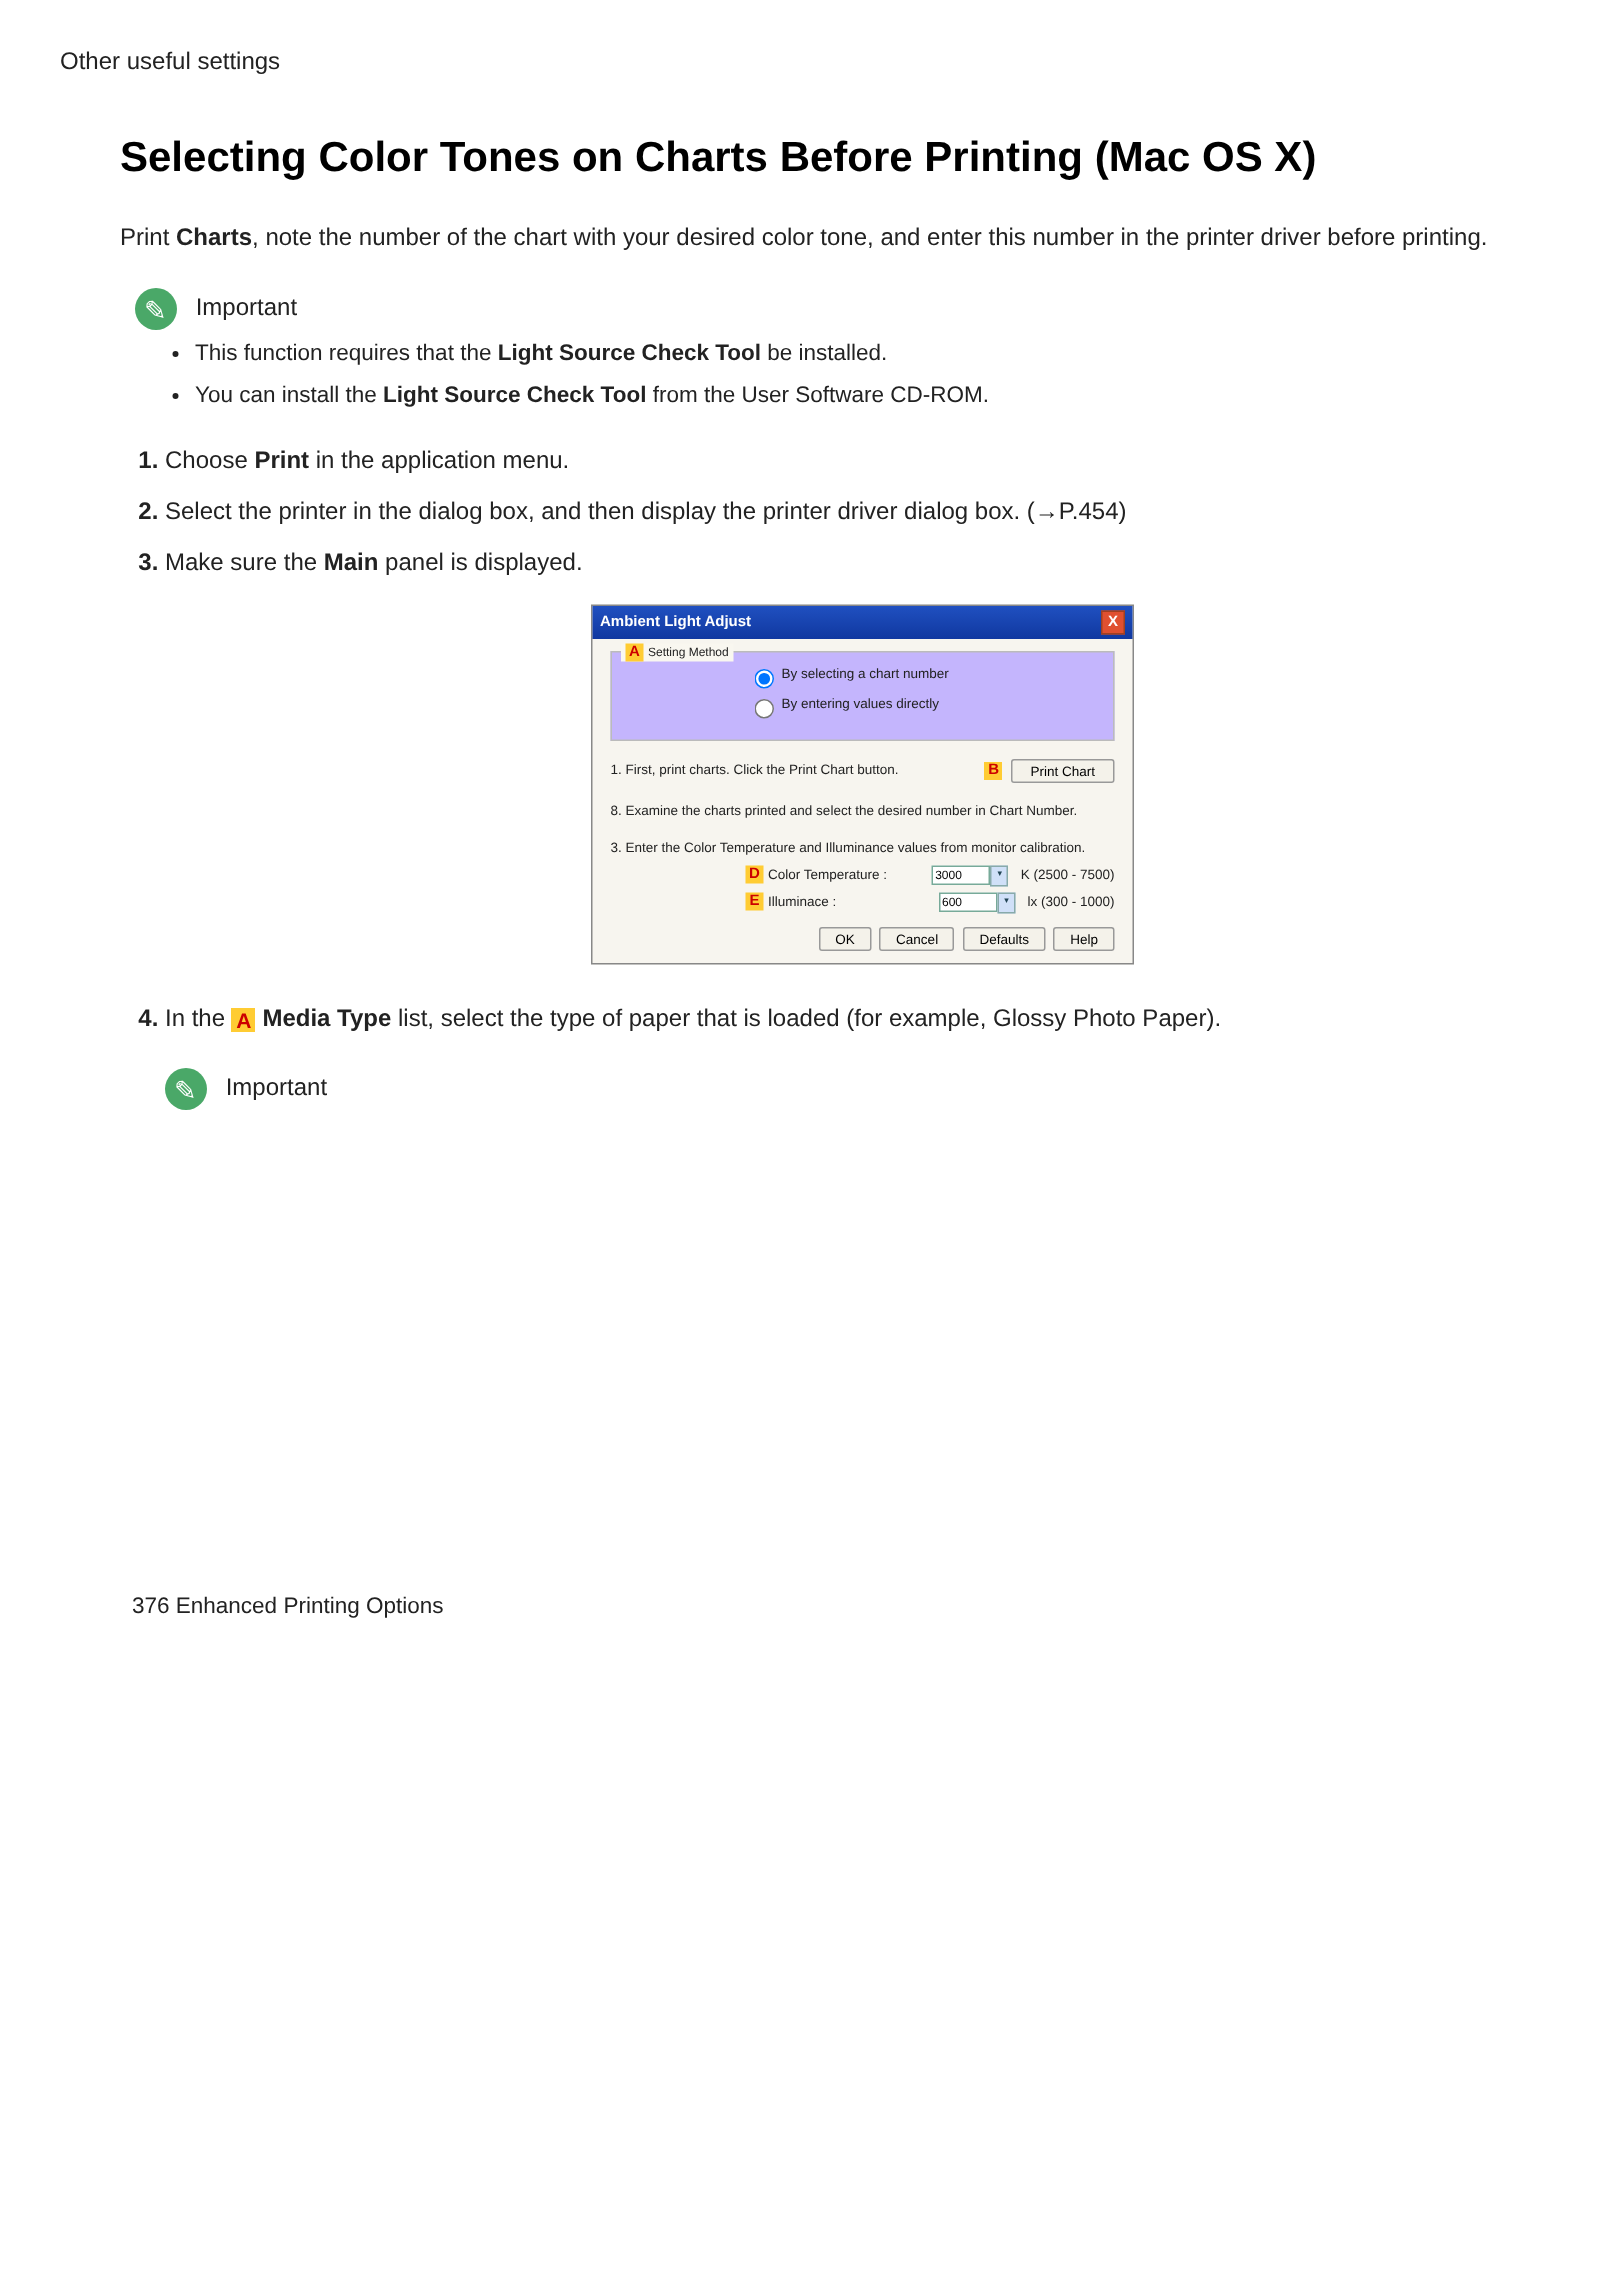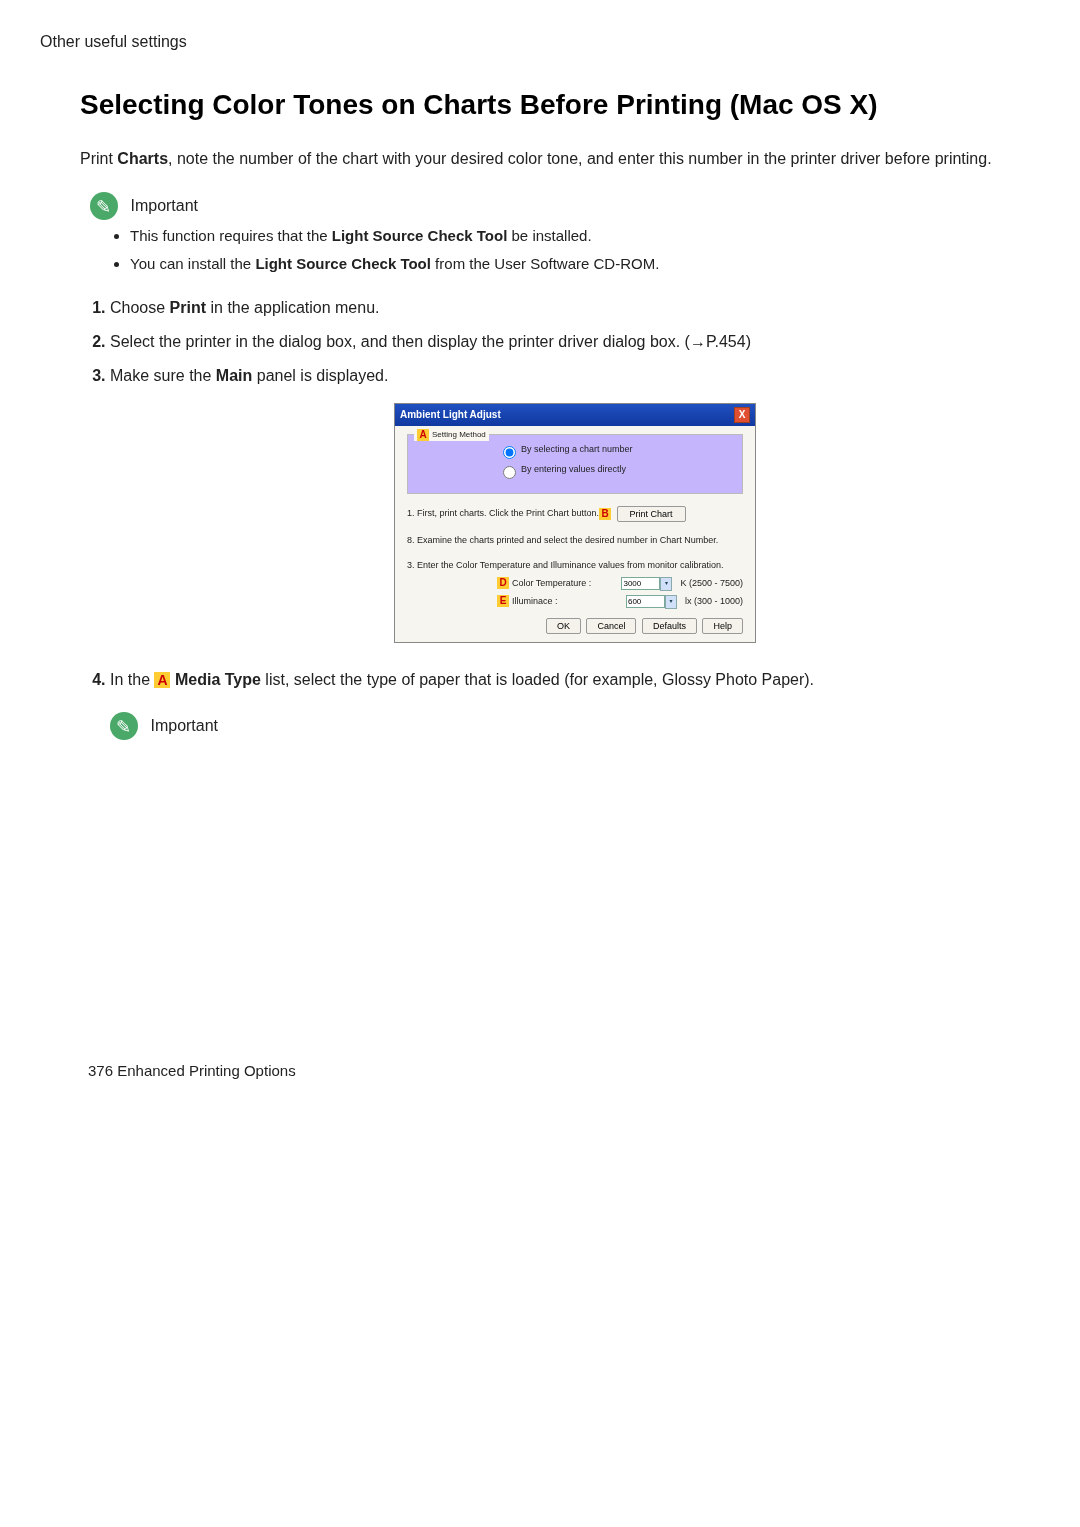--- a/index.html
+++ b/index.html
@@ -199,21 +199,21 @@
     }
     .print-chart-btn {
       border: 1px solid #999;
       background: #f4f2ea;
       font-size: 9px;
       padding: 2px 12px;
       border-radius: 2px;
     }
     .step1-row {
       display: flex;
-      justify-content: flex-start;
+      justify-content: space-between;
       align-items: center;
     }
     .inline-tag {
       display: inline-block;
       background: #ffcc33;
       color: #c00;
       font-weight: bold;
       font-size: 14px;
       width: 16px;
       height: 16px;

